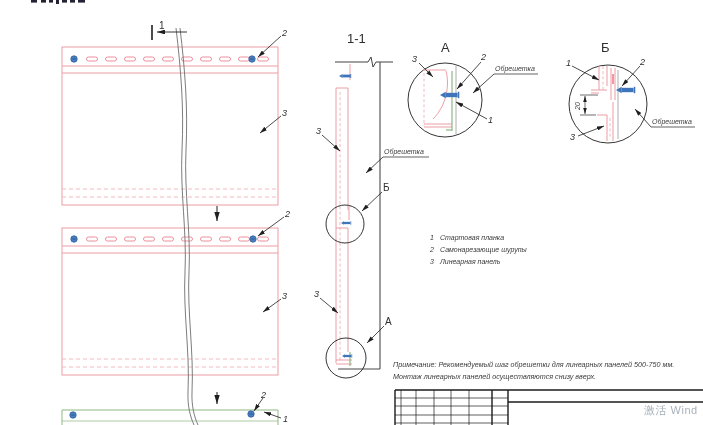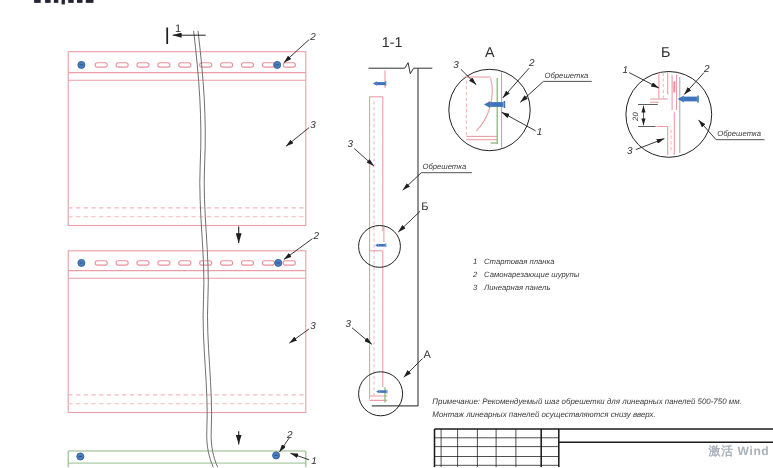--- a/index.html
+++ b/index.html
@@ -7,21 +7,21 @@
          font-family:"Liberation Sans",sans-serif;}
   svg{position:absolute;left:0;top:0;}
   text{fill:#3a3a3a;}
   .ann{font-family:"Liberation Sans",sans-serif;font-style:italic;font-size:7px;fill:#3a3a3a;}
   .note{font-family:"Liberation Sans",sans-serif;font-style:italic;font-size:7.2px;fill:#3a3a3a;}
   .num{font-family:"Liberation Sans",sans-serif;font-style:italic;font-size:9px;fill:#2e2e2e;}
   .ttl{font-family:"Liberation Sans",sans-serif;font-size:13px;fill:#2e2e2e;}
   .reflab{font-family:"Liberation Sans",sans-serif;font-size:10px;fill:#2e2e2e;}
   .dim{font-family:"Liberation Sans",sans-serif;font-style:italic;font-size:7px;fill:#3a3a3a;}
   #watermark{position:absolute;left:644px;top:403px;font-size:11px;color:#a9b1ba;
-             letter-spacing:.5px;white-space:nowrap;font-weight:bold;}
+             letter-spacing:.5px;white-space:nowrap;}
 </style>
 </head>
 <body>
 
 <div id="stage">
 <svg width="703" height="425" viewBox="0 0 703 425">
   <defs>
     <marker id="arr" viewBox="0 0 10 6" refX="10" refY="3" markerWidth="9" markerHeight="5.4" orient="auto-start-reverse">
       <path d="M0,0 L10,3 L0,6 Z" fill="#1f1f1f"></path>
     </marker>

